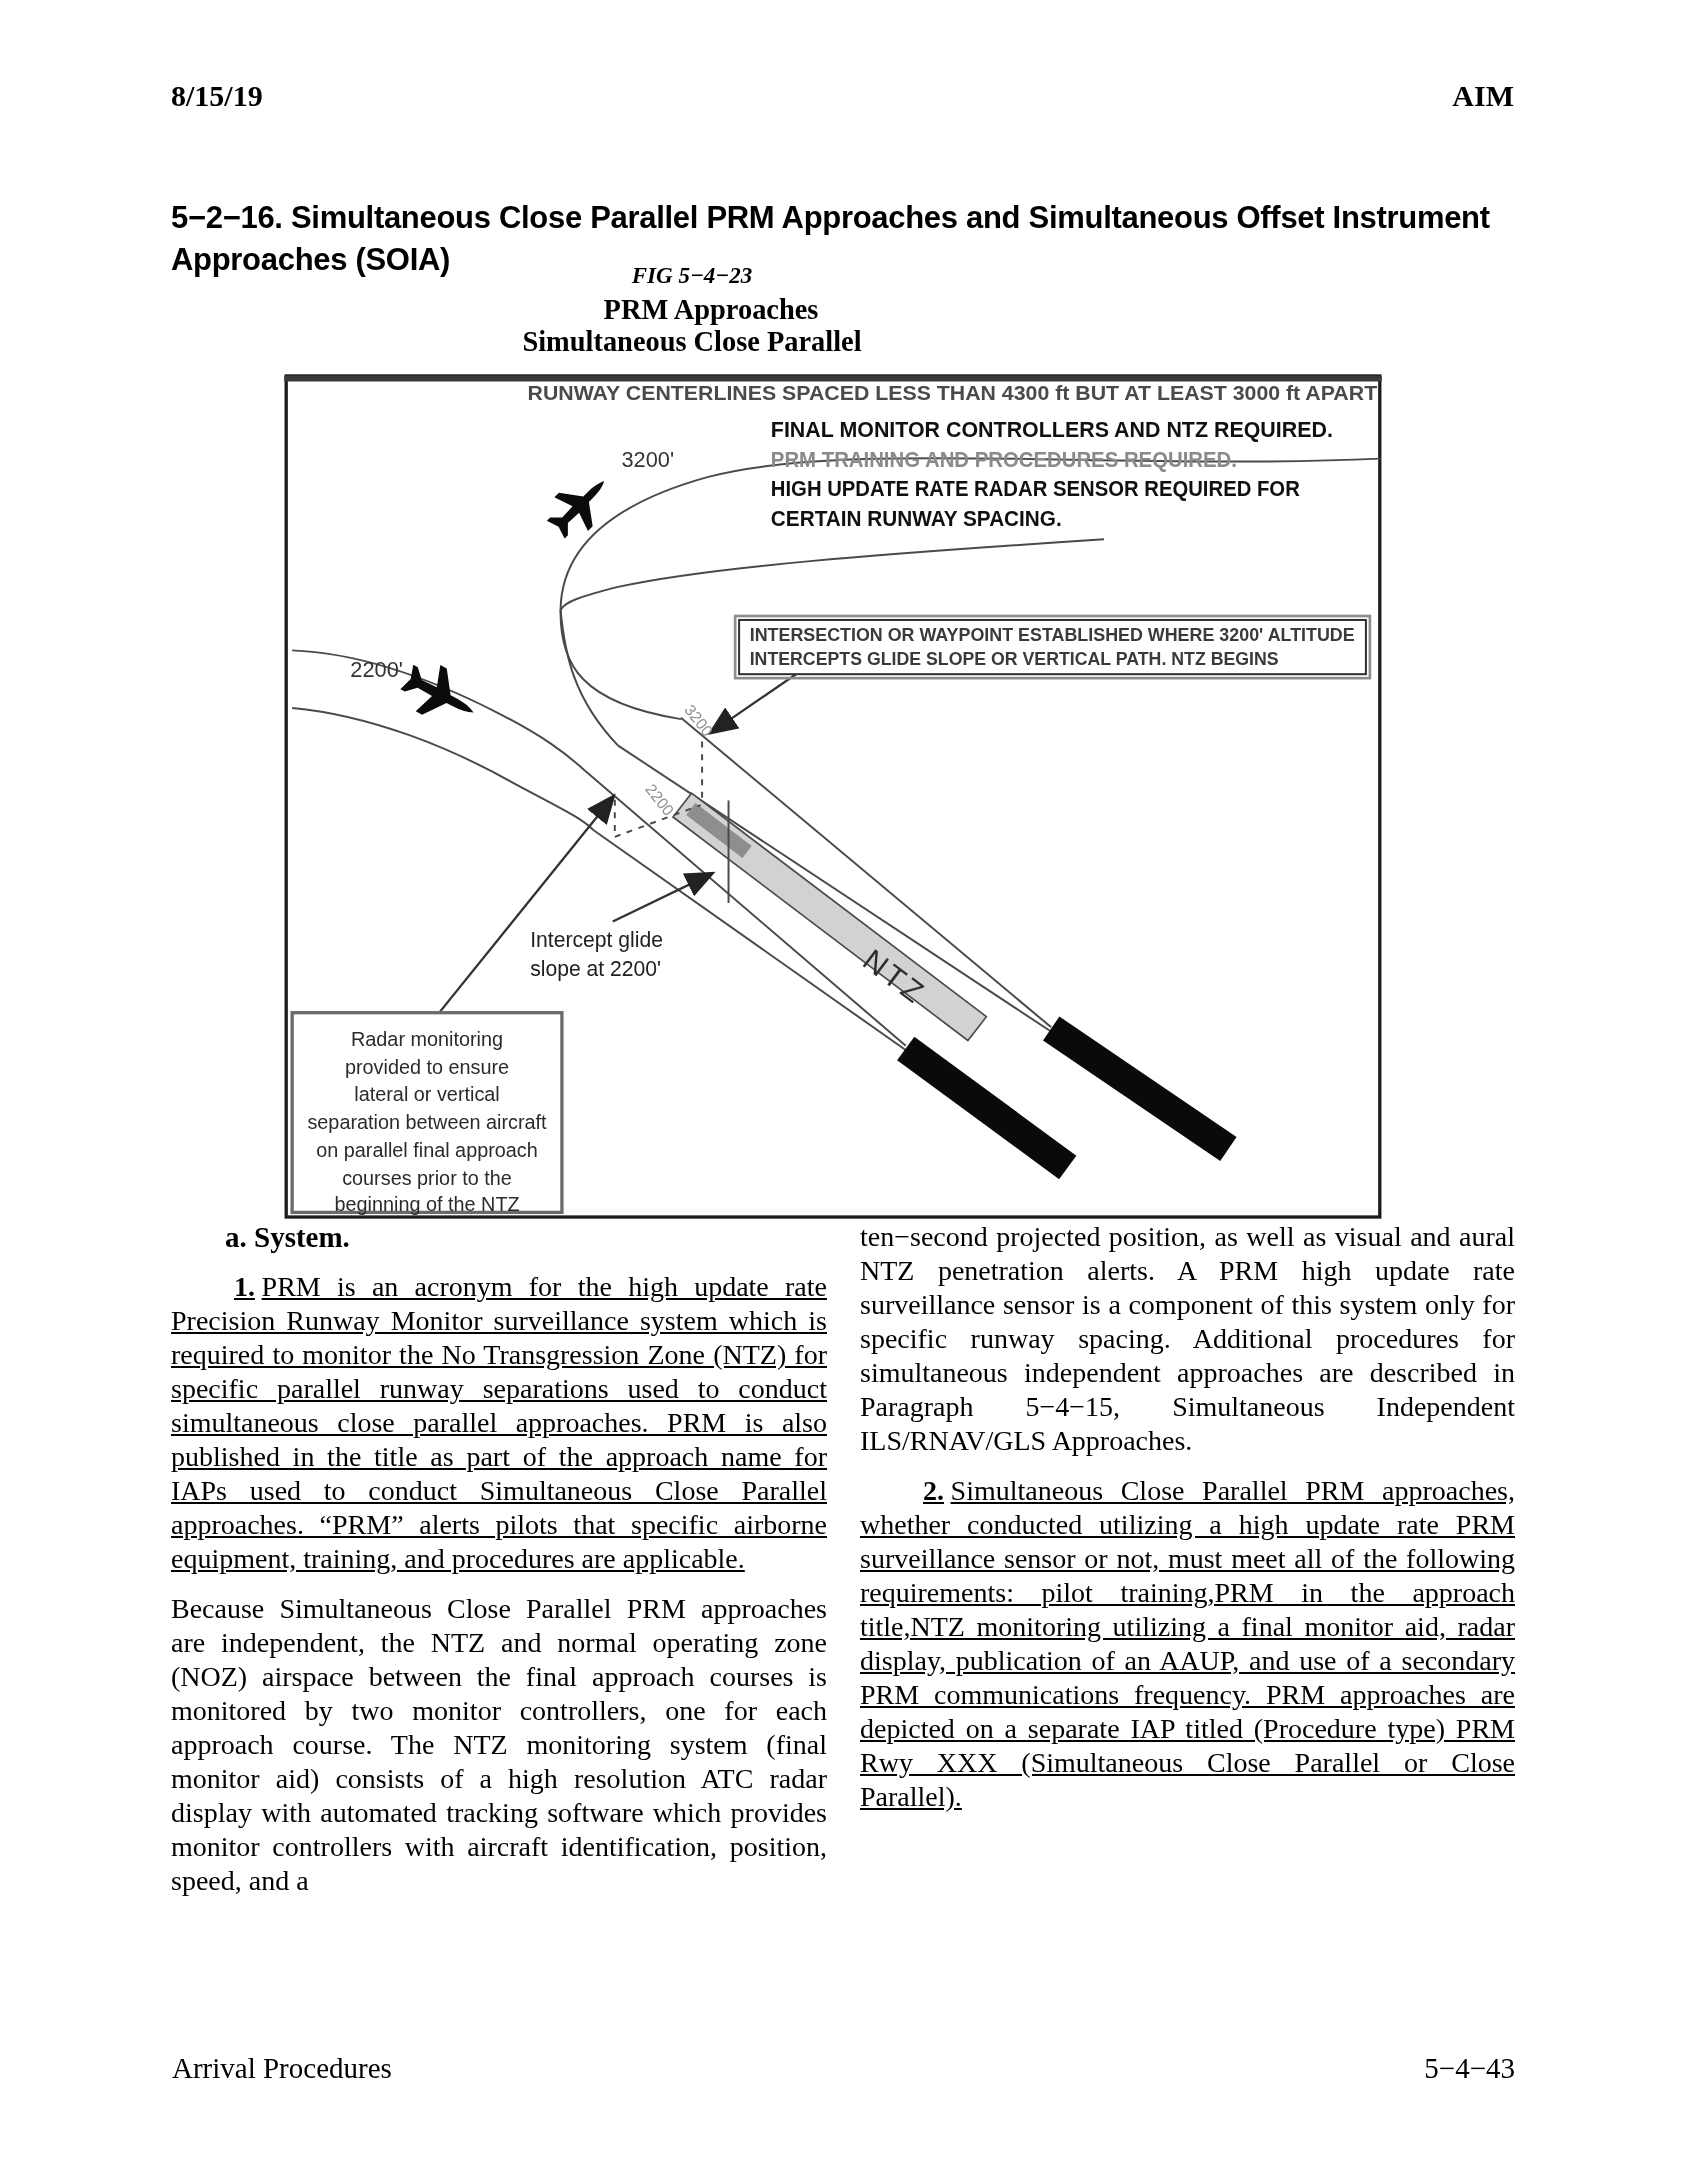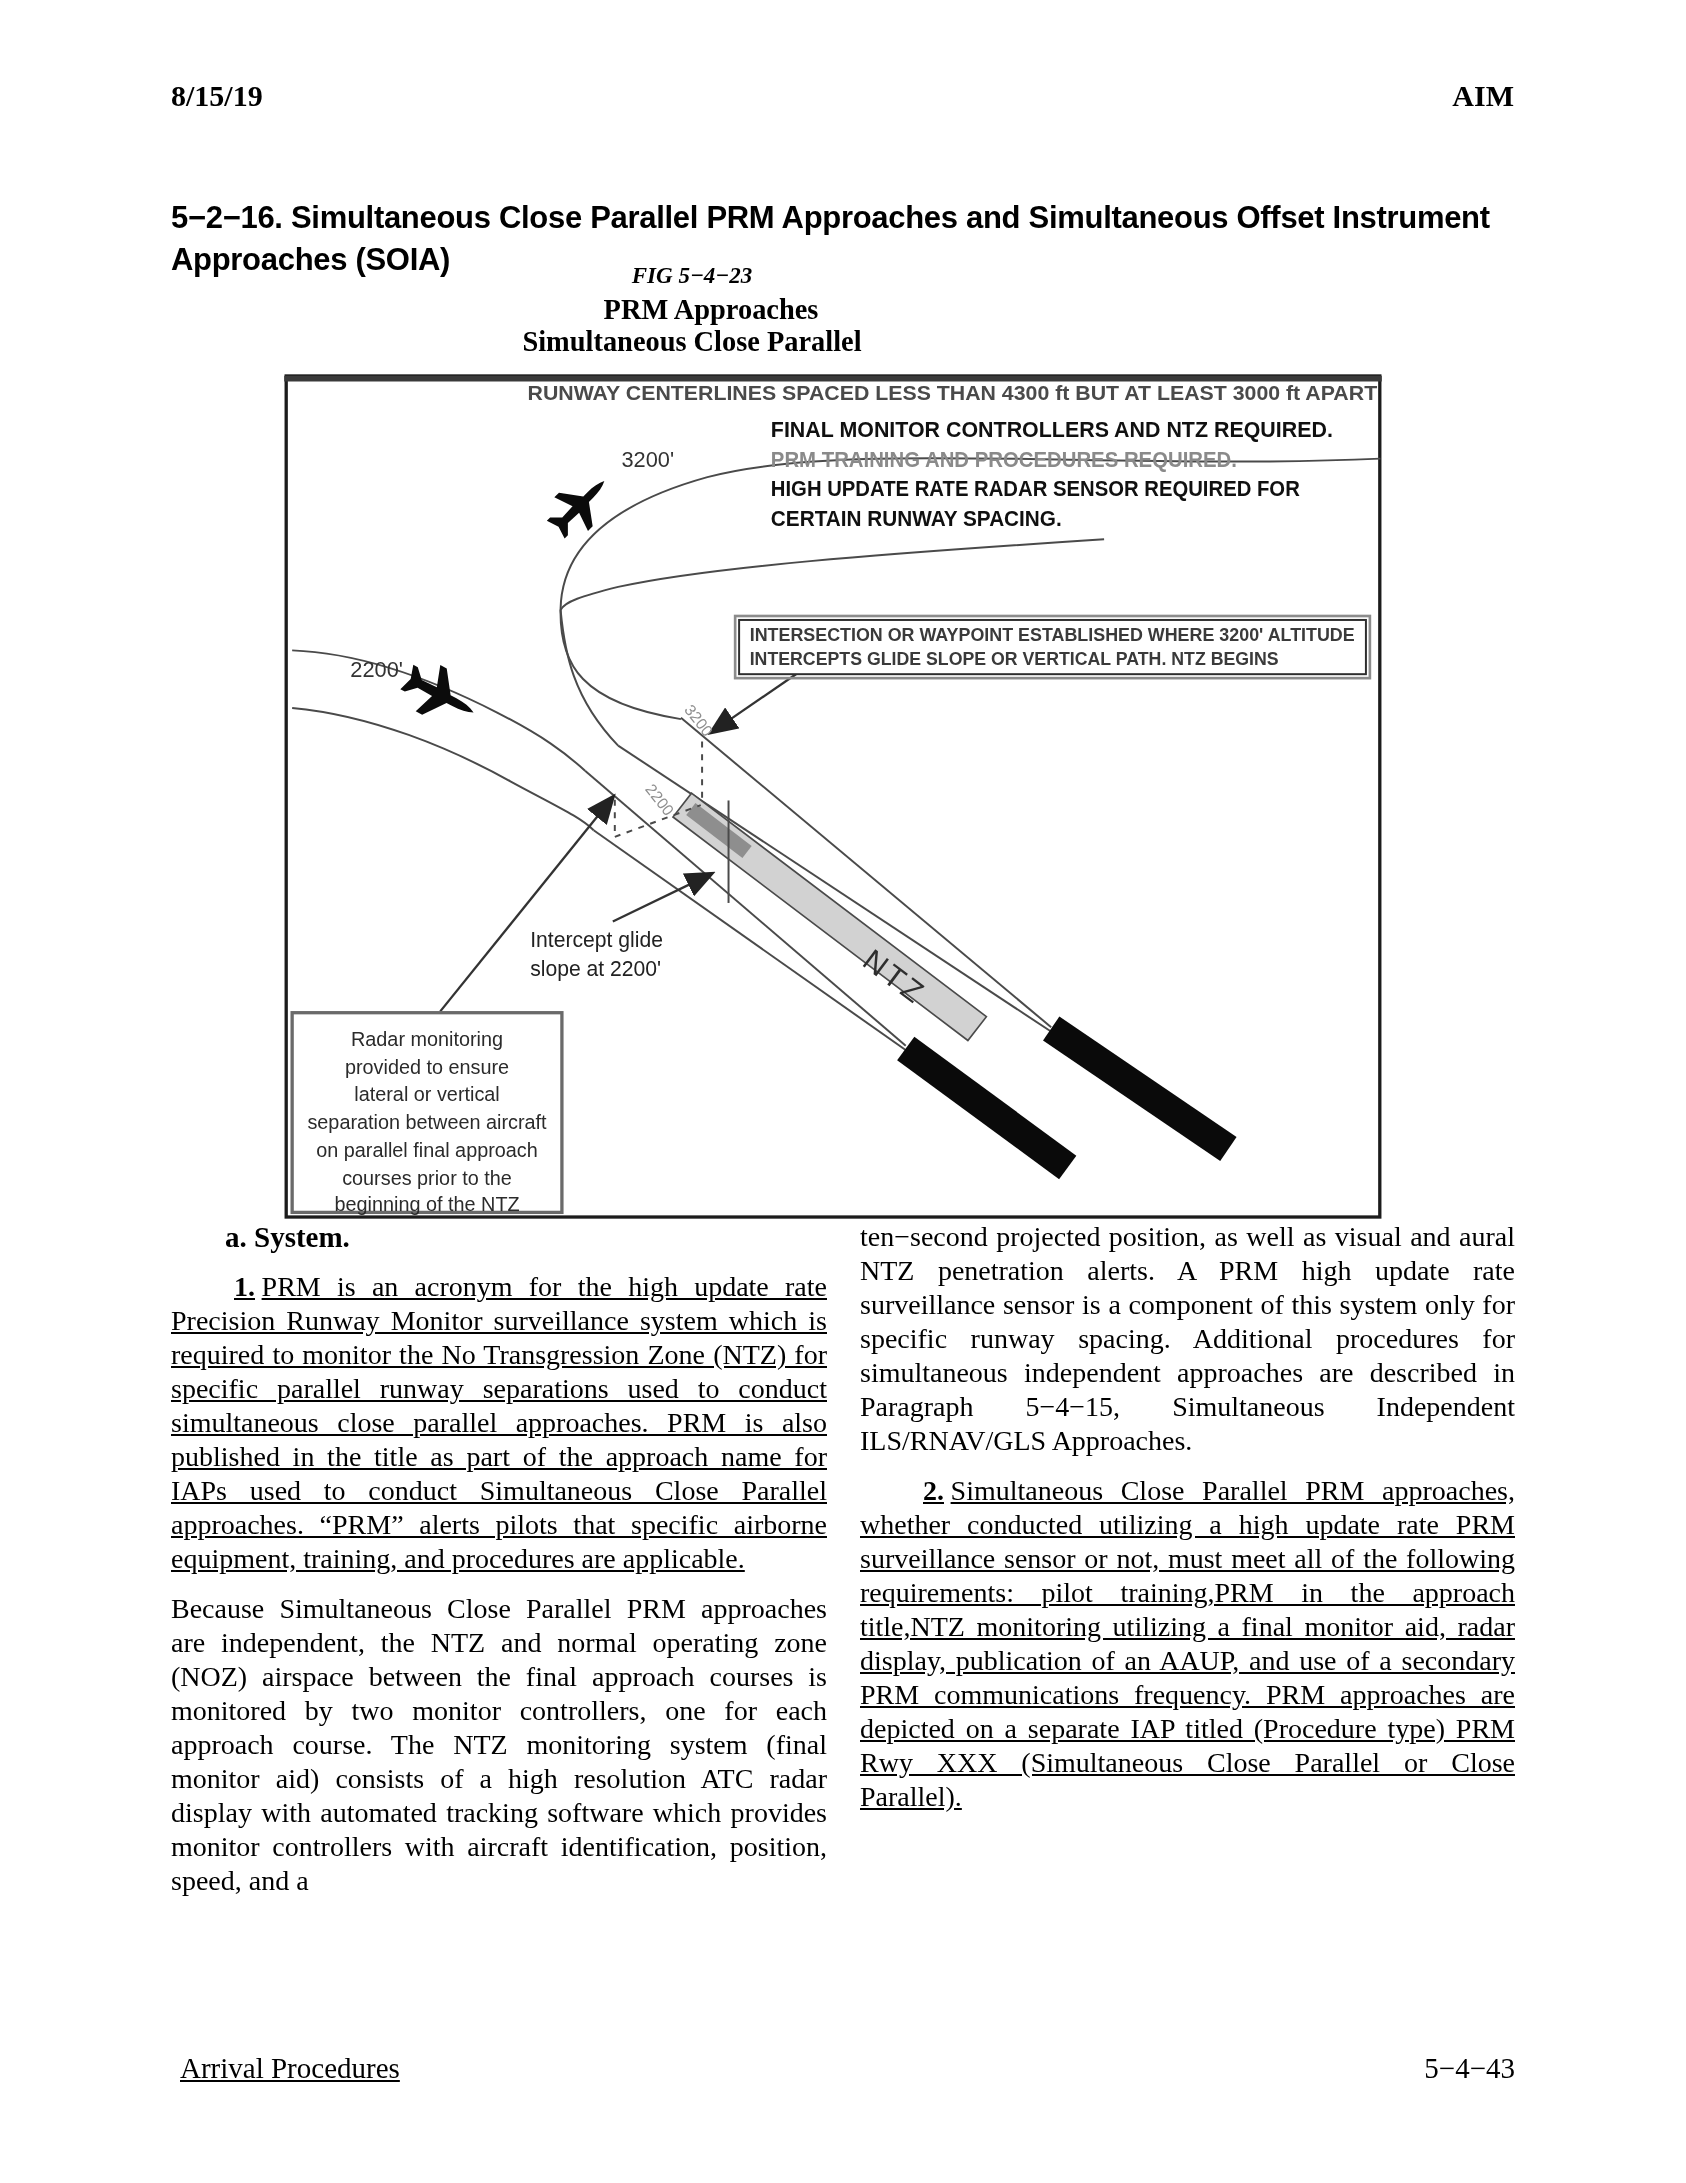--- a/index.html
+++ b/index.html
@@ -6,21 +6,21 @@
   body{
     width:1687px;height:2183px;position:relative;background:#ffffff;color:#000;
     font-family:"Liberation Serif",serif;
   }
   .abs{position:absolute;}
   
   .hdr{top:79px;font:700 30px "Liberation Serif",serif;}
   .hdr-date{left:171px;}
   .hdr-aim{right:173px;}
   .ftr{top:2052px;font:400 29px "Liberation Serif",serif;}
-  .ftr-left{left:180px;text-decoration:underline;}
+  .ftr-left{left:172px;}
   .ftr-right{right:172px;}
   
   .sec-title{
     left:171px;top:176px;width:1372px;
     font:700 31px/42px "Liberation Sans",sans-serif;letter-spacing:-0.3px;
   }
   
   .figcap{left:0;width:1384px;text-align:center;}
   .fig-ref{top:263px;font:italic 700 23px "Liberation Serif",serif;}
   .fig-t1{top:294px;font:700 28.4px "Liberation Serif",serif;padding-left:19px;}

